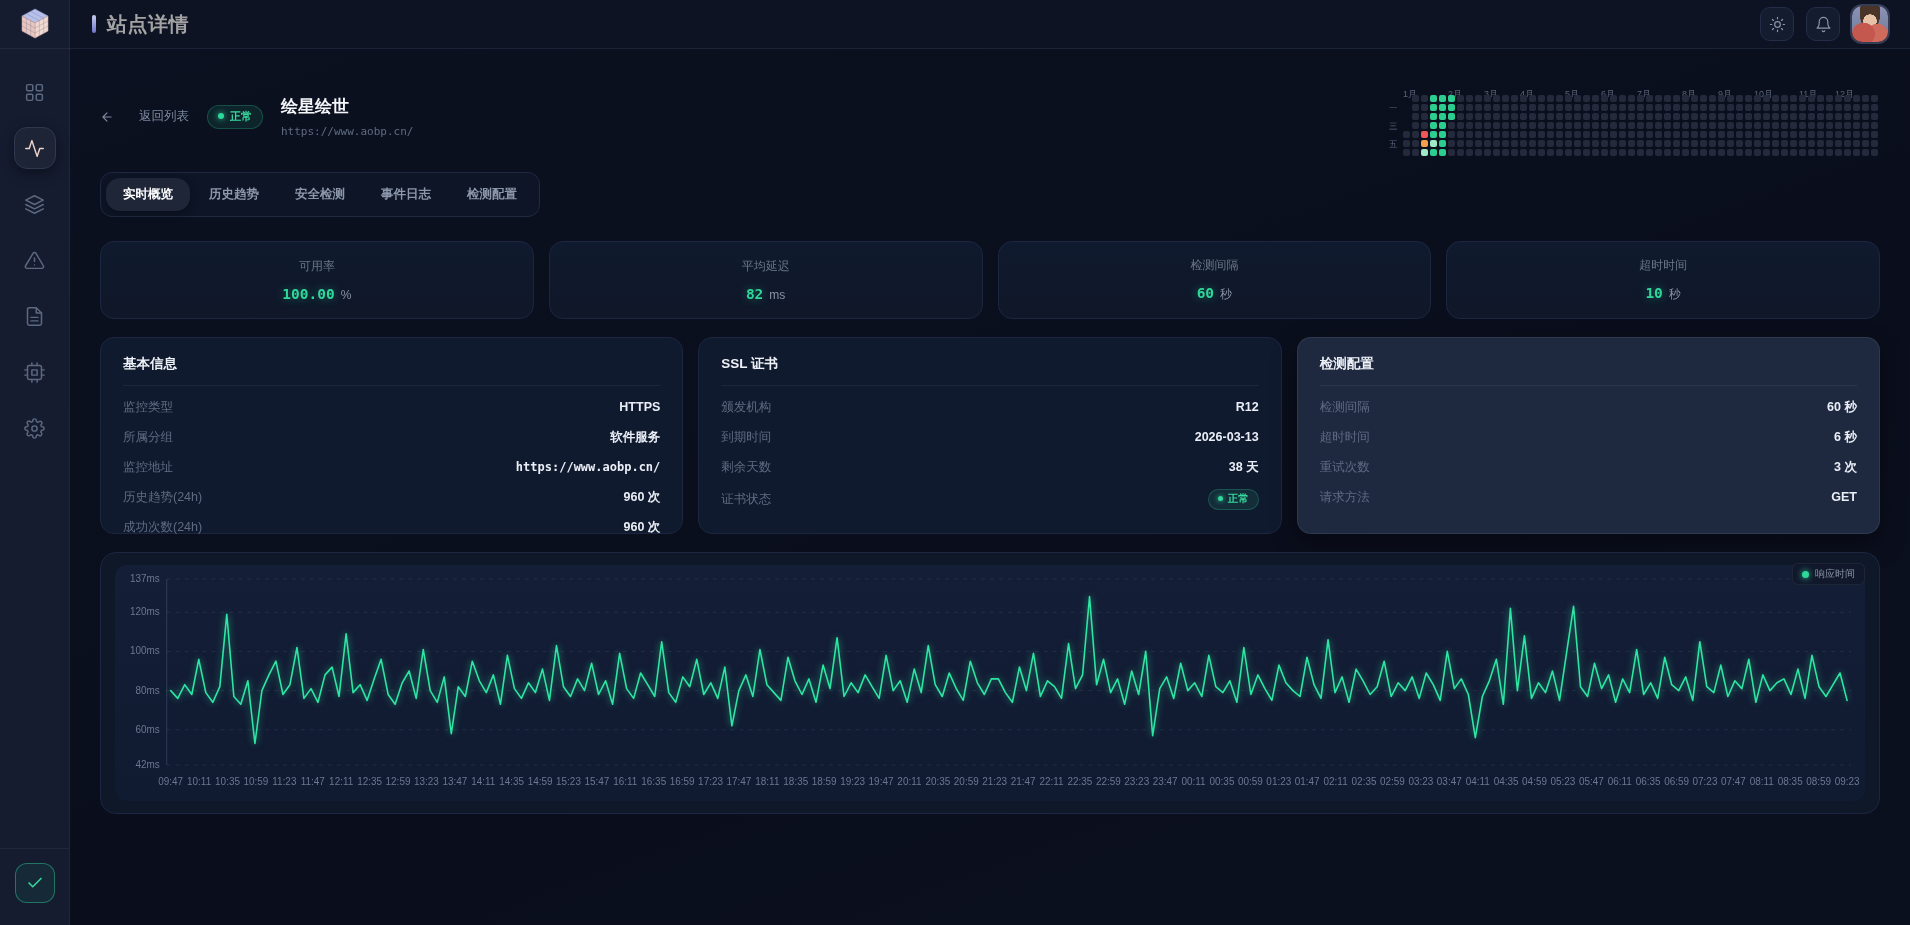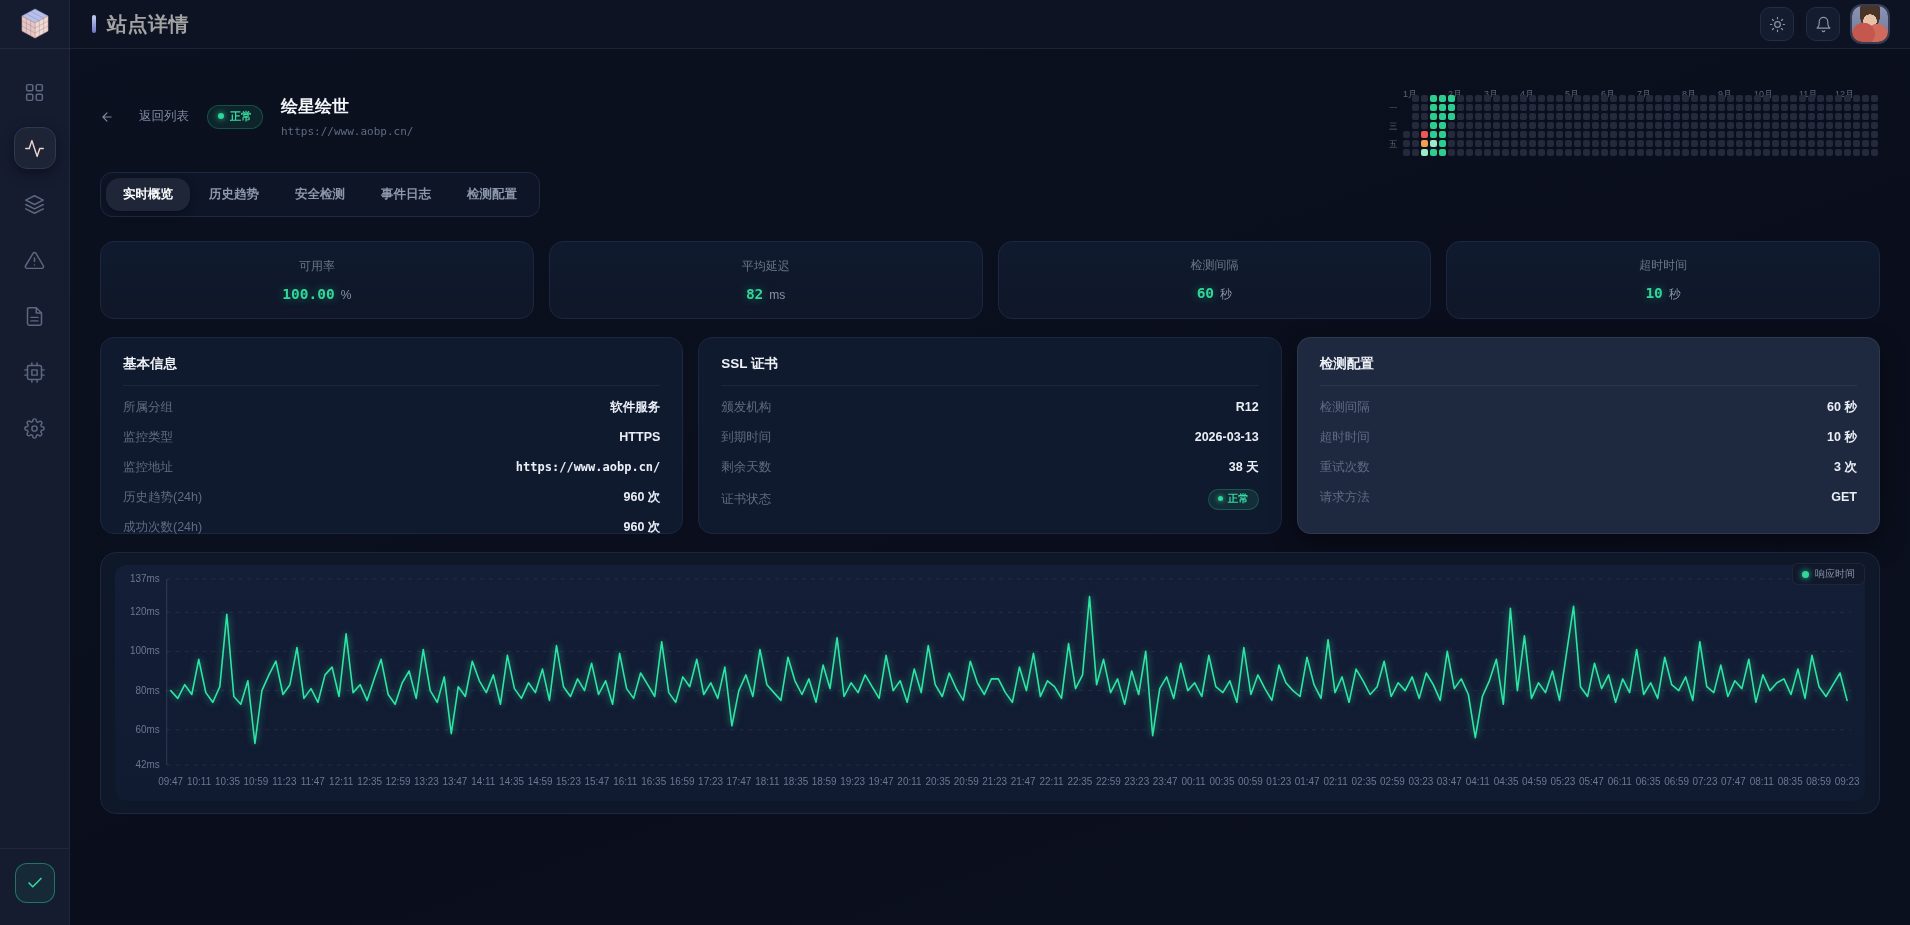--- a/index.html
+++ b/index.html
@@ -653,26 +653,26 @@
             <span class="stat-unit">秒</span>
           </div>
         </div>
       </div>
 
     <div class="info-row" id="info-row">
         <section class="info-card">
           <h3 class="info-title">基本信息</h3>
           <div class="info-lines">
             <div class="info-line">
+              <span class="k">监控类型</span>
+              <span class="v">HTTPS</span>
+            </div>
+            <div class="info-line">
               <span class="k">所属分组</span>
               <span class="v">软件服务</span>
-            </div>
-            <div class="info-line">
-              <span class="k">监控类型</span>
-              <span class="v">HTTPS</span>
             </div>
             <div class="info-line">
               <span class="k">监控地址</span>
               <span class="v mono">https://www.aobp.cn/</span>
             </div>
             <div class="info-line">
               <span class="k">历史趋势(24h)</span>
               <span class="v">960 次</span>
             </div>
             <div class="info-line">
@@ -707,21 +707,21 @@
         </section>
         <section class="info-card elevated">
           <h3 class="info-title">检测配置</h3>
           <div class="info-lines">
             <div class="info-line">
               <span class="k">检测间隔</span>
               <span class="v">60 秒</span>
             </div>
             <div class="info-line">
               <span class="k">超时时间</span>
-              <span class="v">10 秒</span>
+              <span class="v">6 秒</span>
             </div>
             <div class="info-line">
               <span class="k">重试次数</span>
               <span class="v">3 次</span>
             </div>
             <div class="info-line">
               <span class="k">请求方法</span>
               <span class="v">GET</span>
             </div>
           </div>

